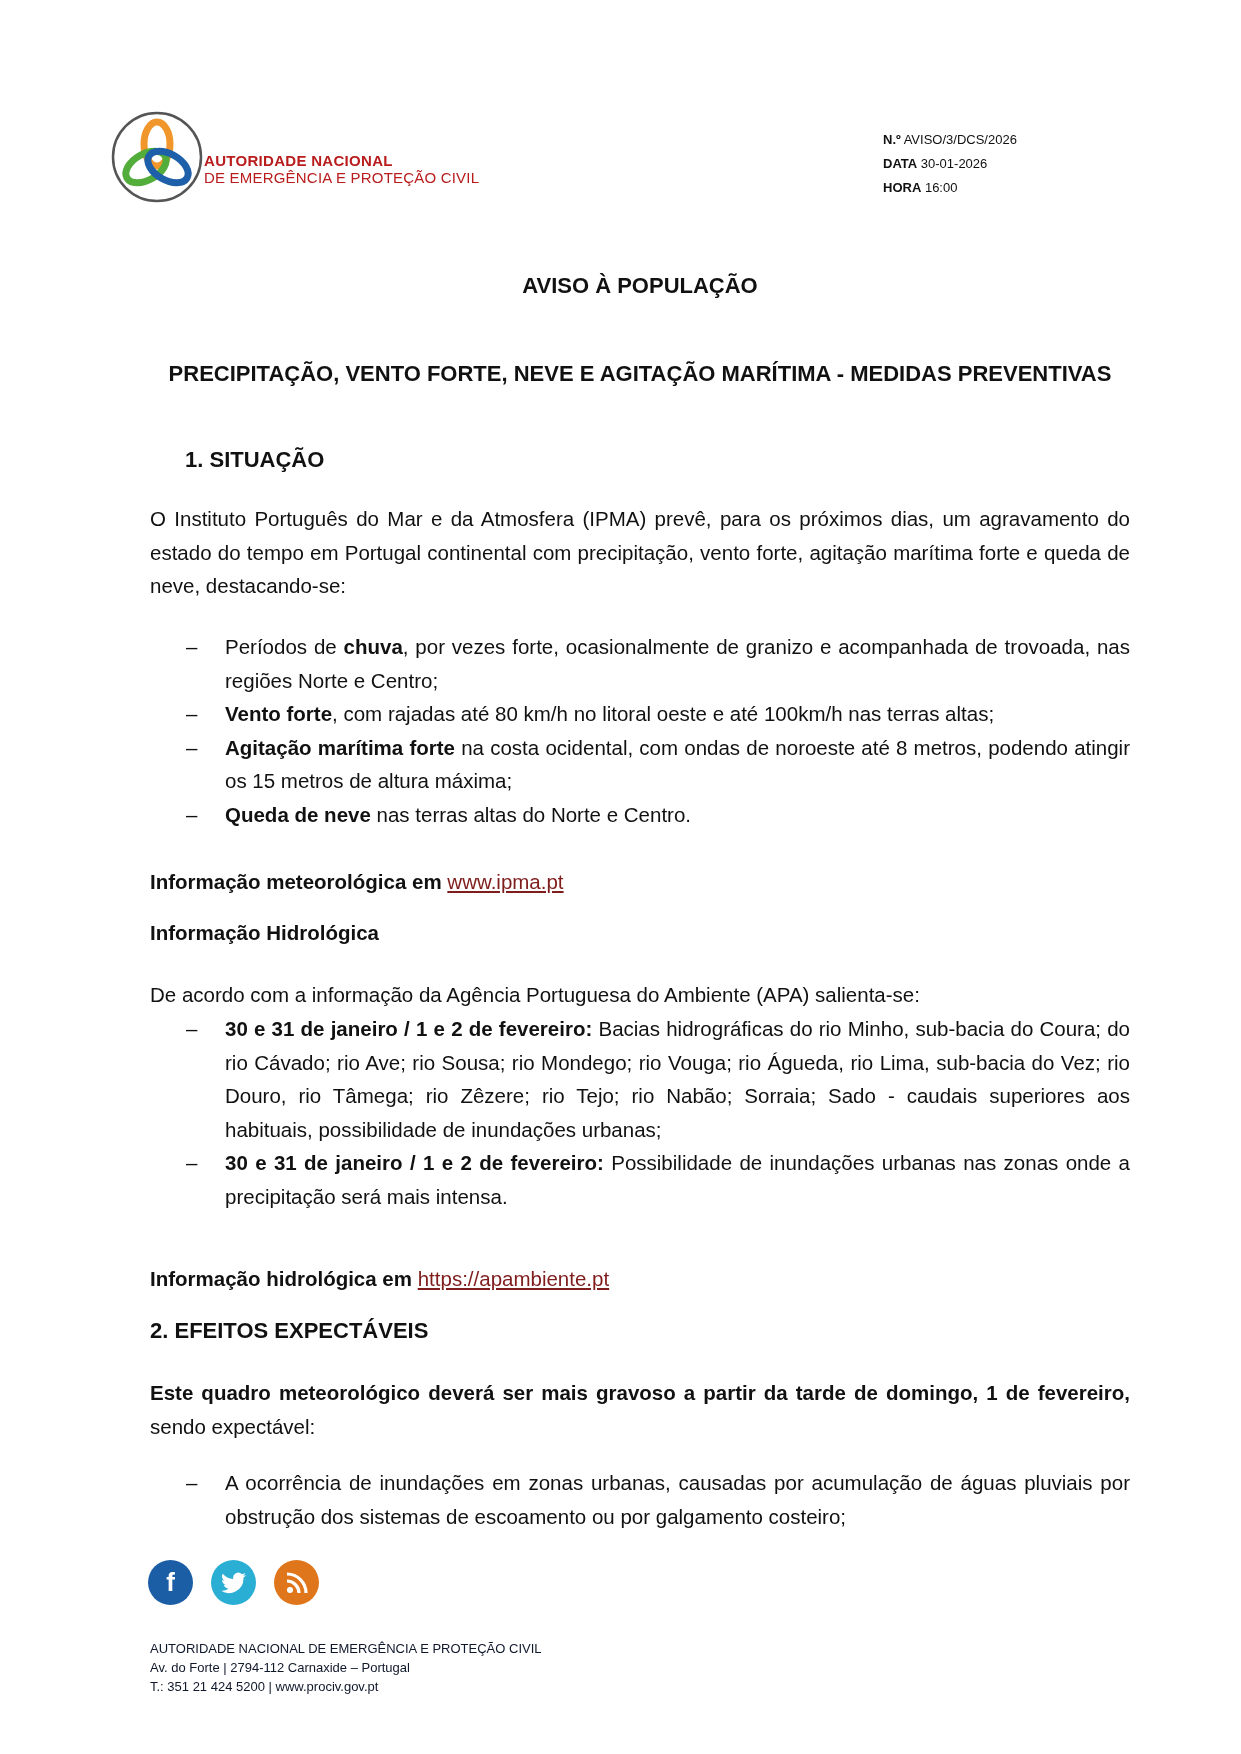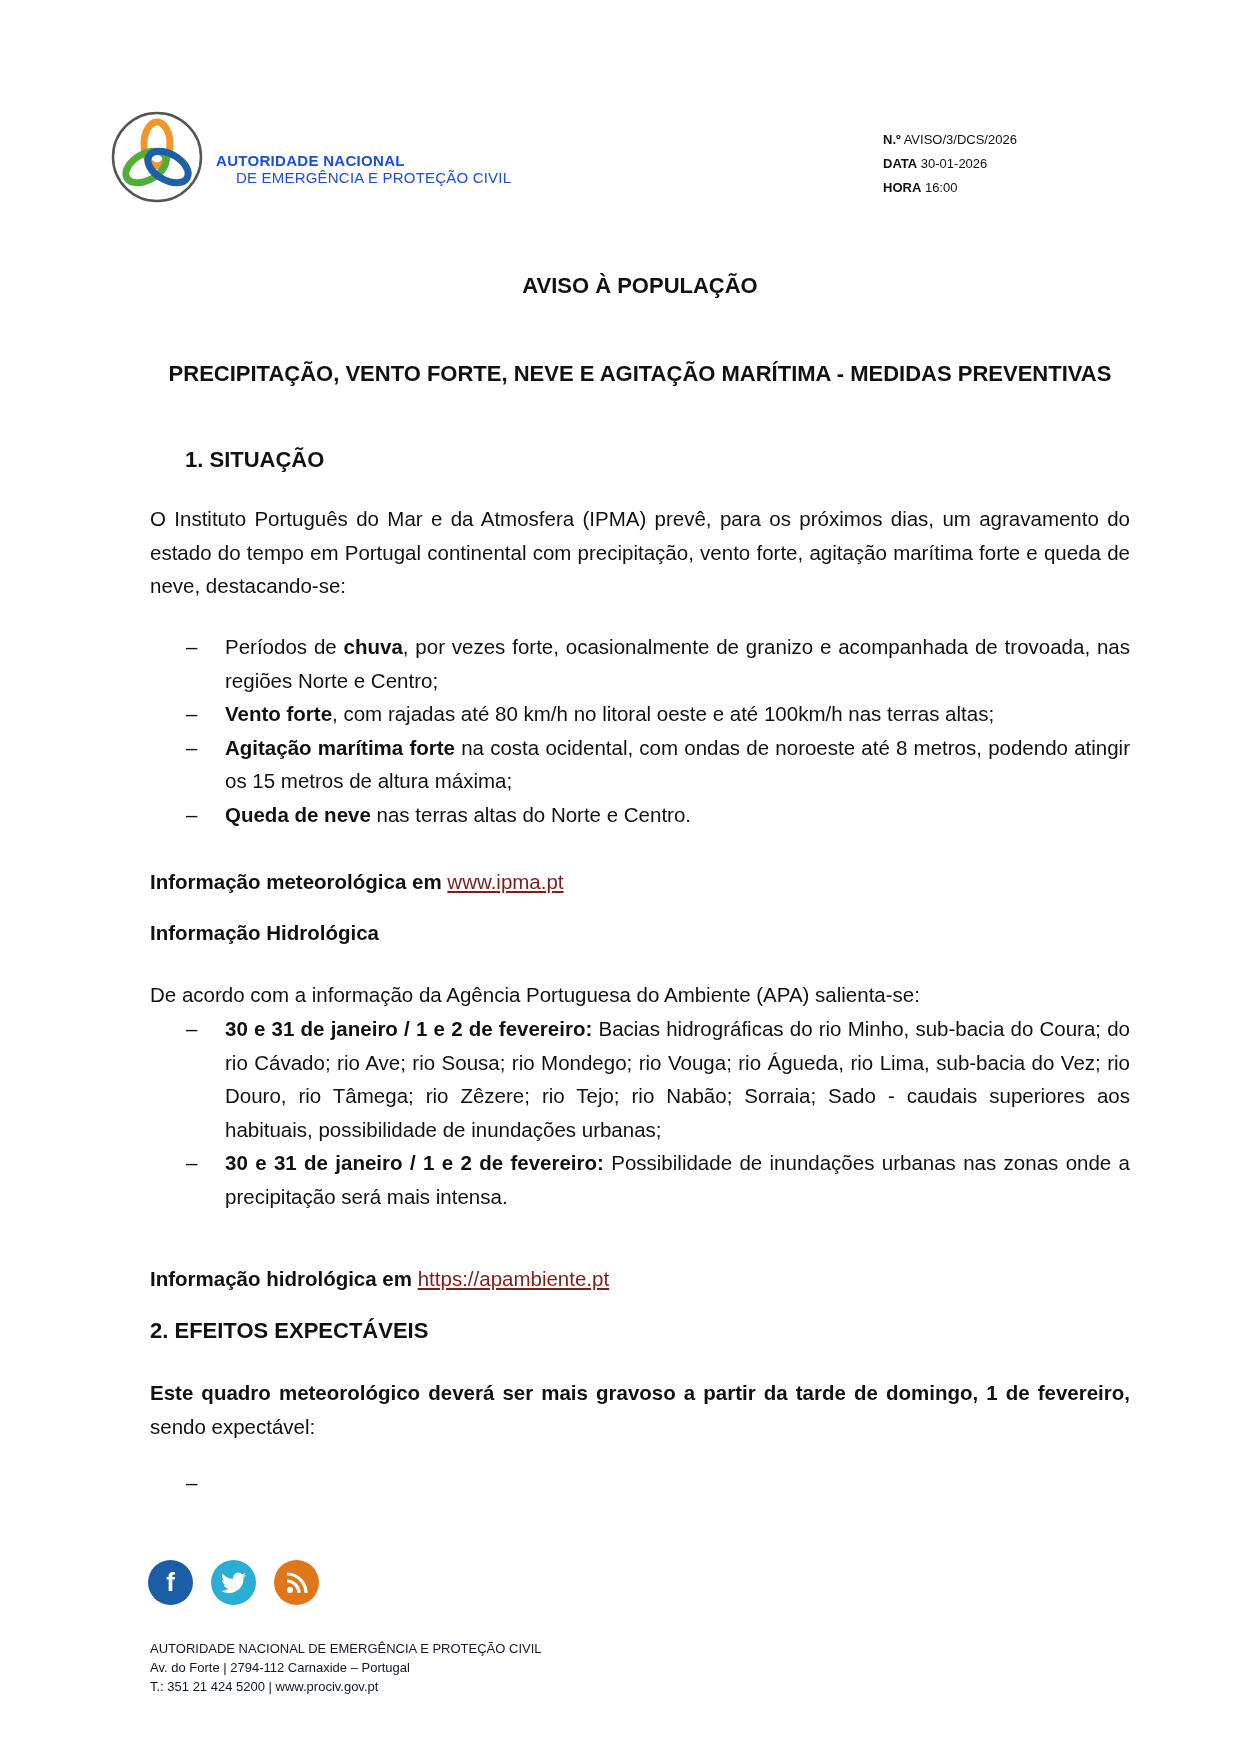--- a/index.html
+++ b/index.html
@@ -1,22 +1,22 @@
 <!DOCTYPE html>
 <html><head>
 <meta charset="utf-8">
 <style>
   html, body { margin: 0; padding: 0; background: #ffffff; }
   body { width: 1241px; height: 1754px; position: relative; overflow: hidden;
          font-family: "Liberation Sans", sans-serif; color: #111; }
   .abs { position: absolute; }
   .logo { left: 110px; top: 110px; width: 94px; height: 94px; }
-  .org-name { left: 216px; top: 152px; font-size: 15px; line-height: 17px; color: #1d4ed8; }
+  .org-name { left: 204px; top: 152px; font-size: 15px; line-height: 17px; color: #b91c1c; }
   .org-name .l1 { font-weight: bold; letter-spacing: 0.3px; }
-  .org-name .l2 { letter-spacing: 0.2px; margin-left: 20px; }
+  .org-name .l2 { letter-spacing: 0.2px; }
   .meta { left: 883px; top: 128px; font-size: 13px; line-height: 24px; }
   .meta b { font-weight: bold; }
   .title { left: 0; width: 1280px; text-align: center; font-weight: bold; font-size: 22px; }
   .t1 { top: 273px; }
   .t2 { top: 357px; line-height: 34px; }
   .h { left: 150px; font-weight: bold; font-size: 22px; }
   .p { left: 150px; width: 980px; font-size: 20.5px; line-height: 33.5px; text-align: justify; }
   .bullets { left: 150px; width: 980px; font-size: 20.5px; line-height: 33.5px; margin: 0; padding: 0; list-style: none; }
   .bullets li { position: relative; padding-left: 75px; text-align: justify; }
   .bullets li .dash { position: absolute; left: 36px; top: 0; }
@@ -79,21 +79,21 @@
   <span class="bold">Informação hidrológica em</span>
   <a>https://apambiente.pt</a>
 </div>
 
 <div class="abs h" style="top:1318px;">2. EFEITOS EXPECTÁVEIS</div>
 <div class="abs p" style="top:1376px;">
   <span class="bold">Este quadro meteorológico deverá ser mais gravoso a partir da tarde de domingo, 1 de fevereiro,</span><span> sendo expectável:</span>
 </div>
 
 <ul class="abs bullets" style="top:1466px;">
-  <li><span class="dash">–</span></li>
+  <li><span class="dash">–</span><span>A ocorrência de inundações em zonas urbanas, causadas por acumulação de águas pluviais por obstrução dos sistemas de escoamento ou por galgamento costeiro;</span></li>
 </ul>
 
 <div class="abs social">
   <div class="soc fb">
       <span>f</span>
     </div>
   <div class="soc tw">
     <svg width="26" height="22" viewBox="0 0 26 22">
         <path d="M25 3c-1 .4-2 .7-3 .8 1-.6 2-1.6 2.3-2.8-1 .6-2.1 1-3.3 1.3A5.1 5.1 0 0 0 12.3 7C8 6.8 4.2 4.8 1.7 1.7.3 4 1 7 3.3 8.5c-.8 0-1.6-.3-2.3-.6 0 2.5 1.8 4.6 4.1 5.1-.8.2-1.6.2-2.3.1.7 2 2.6 3.5 4.8 3.5A10.3 10.3 0 0 1 0 18.7 14.6 14.6 0 0 0 22.5 6.3V5.6c1-.7 1.8-1.6 2.5-2.6z" fill="#fff"></path>
       </svg>

